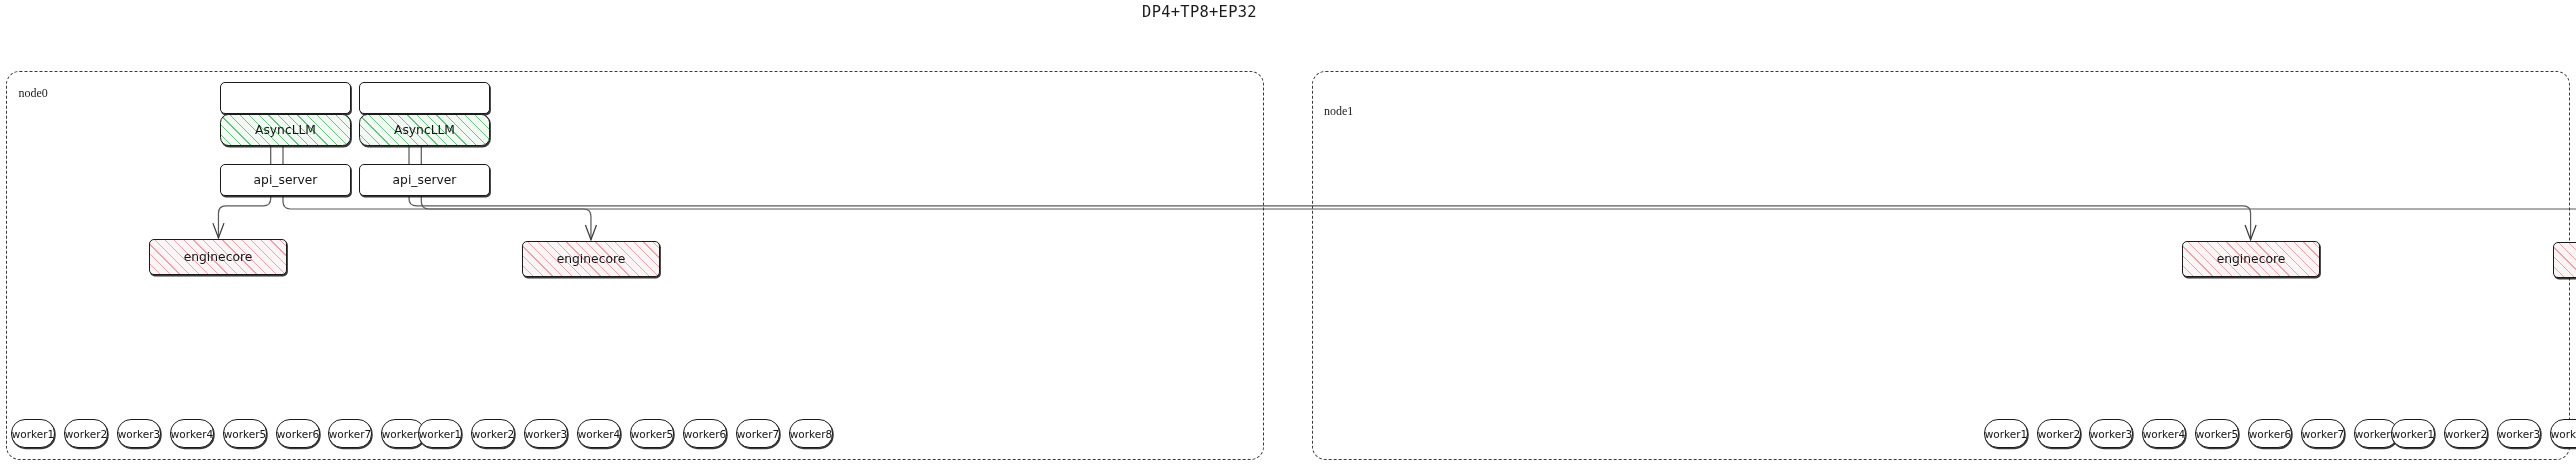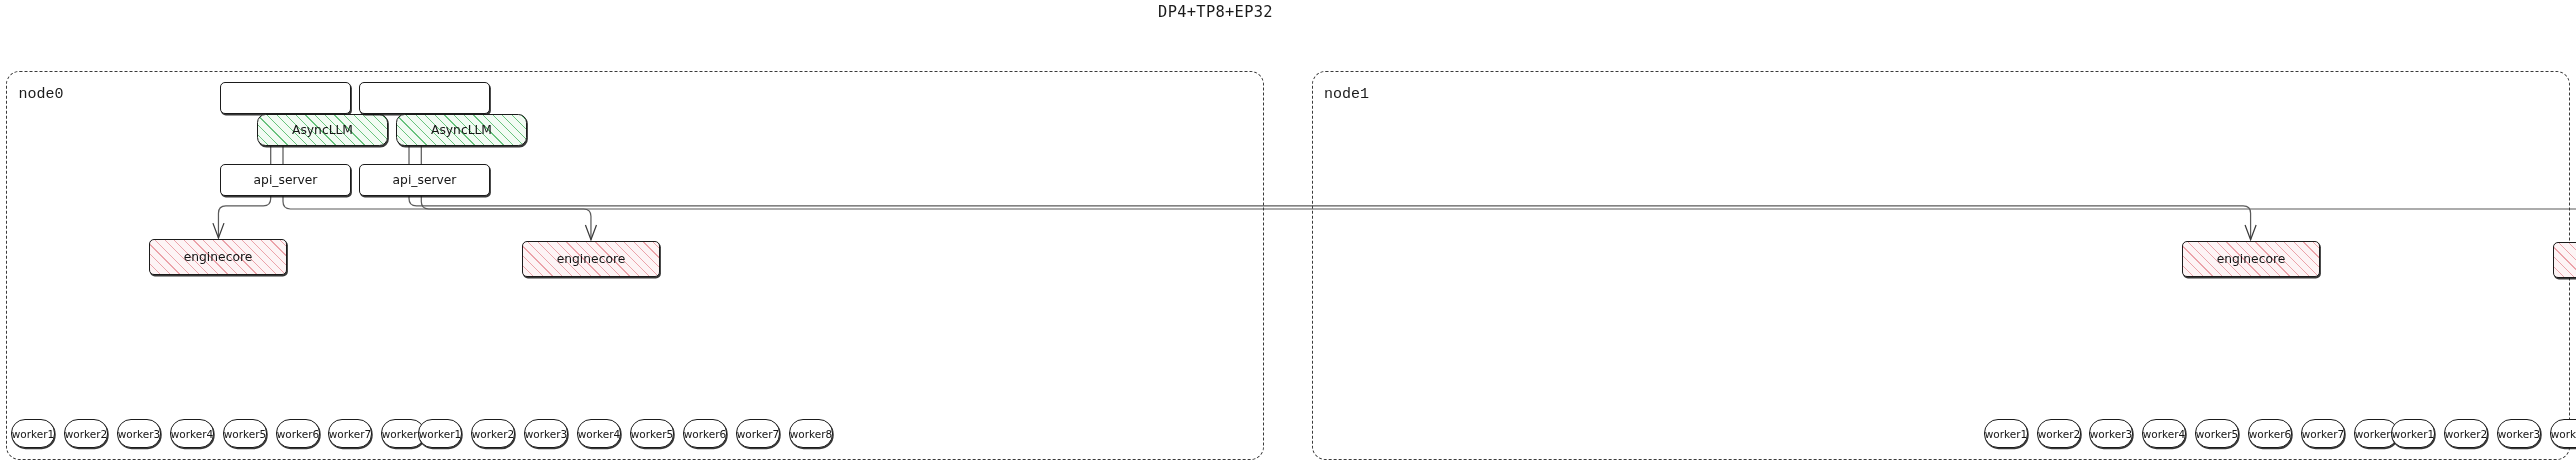--- a/index.html
+++ b/index.html
@@ -14,21 +14,21 @@
     position: relative;
     width: 2576px;
     height: 469px;
     background: #ffffff;
     overflow: hidden;
   }
 
   
   .diagram-title {
     position: absolute;
-    left: 16px;
+    left: 0;
     top: 0;
     width: 2399px;
     text-align: center;
     font-family: "DejaVu Sans Mono", monospace;
     font-size: 15.4px;
     color: #1b1b1b;
     letter-spacing: 0.3px;
     line-height: 24.6px;
     white-space: pre;
   }
@@ -36,22 +36,22 @@
   
   .node-cluster {
     position: absolute;
     border: 1.5px dashed #3a3a3a;
     border-radius: 13.5px;
     box-sizing: border-box;
     background: transparent;
   }
   .node-label {
     position: absolute;
-    font-family: Liberation Mono, monospace;
-    font-size: 15px;
+    font-family: Liberation Serif, serif;
+    font-size: 12px;
     color: #1b1b1b;
     white-space: pre;
   }
 
   
   .nbox {
     position: absolute;
     box-sizing: border-box;
     border: 1.5px solid #1b1b1b;
     border-radius: 7.4px;
@@ -74,21 +74,20 @@
   .nbox.asyncllm {
     font-size: 12.3px;
     border-radius: 8.6px;
     background-color: #f2fbf3;
     background-image: repeating-linear-gradient(
         45deg,
         rgba(58, 176, 86, 0.75) 0px,
         rgba(58, 176, 86, 0.75) 0.9px,
         rgba(255, 255, 255, 0) 0.9px,
         rgba(255, 255, 255, 0) 6.8px);
-    margin-left: 37px;
   }
 
   
   .nbox.enginecore {
     font-size: 12.3px;
     border-radius: 5px;
     background-color: #fdf4f5;
     background-image: repeating-linear-gradient(
         45deg,
         rgba(226, 120, 130, 0.65) 0px,
@@ -163,21 +162,21 @@
       <div class="nbox worker" style="left: 381px; top: 419px; width: 44px; height: 29px;"><span>worker8</span></div>
       <div class="nbox worker" style="left: 418px; top: 419px; width: 44px; height: 29px;"><span>worker1</span></div>
       <div class="nbox worker" style="left: 471px; top: 419px; width: 44px; height: 29px;"><span>worker2</span></div>
       <div class="nbox worker" style="left: 524px; top: 419px; width: 44px; height: 29px;"><span>worker3</span></div>
       <div class="nbox worker" style="left: 577px; top: 419px; width: 44px; height: 29px;"><span>worker4</span></div>
       <div class="nbox worker" style="left: 630px; top: 419px; width: 44px; height: 29px;"><span>worker5</span></div>
       <div class="nbox worker" style="left: 683px; top: 419px; width: 44px; height: 29px;"><span>worker6</span></div>
       <div class="nbox worker" style="left: 736px; top: 419px; width: 44px; height: 29px;"><span>worker7</span></div>
       <div class="nbox worker" style="left: 789px; top: 419px; width: 44px; height: 29px;"><span>worker8</span></div>
       <div class="node-cluster" style="left: 1312px; top: 71px; width: 1258px; height: 389px;"></div>
-      <div class="node-label" style="left: 1324px; top: 86px;">node1</div>
+      <div class="node-label" style="left: 1324px; top: 104px;">node1</div>
       <div class="nbox enginecore" style="left: 2182px; top: 241px; width: 138px; height: 36px;"><span>enginecore</span></div>
       <div class="nbox enginecore" style="left: 2553px; top: 242px; width: 138px; height: 36px;"></div>
       <div class="nbox worker" style="left: 1984px; top: 419px; width: 44px; height: 29px;"><span>worker1</span></div>
       <div class="nbox worker" style="left: 2037px; top: 419px; width: 44px; height: 29px;"><span>worker2</span></div>
       <div class="nbox worker" style="left: 2089px; top: 419px; width: 44px; height: 29px;"><span>worker3</span></div>
       <div class="nbox worker" style="left: 2142px; top: 419px; width: 44px; height: 29px;"><span>worker4</span></div>
       <div class="nbox worker" style="left: 2195px; top: 419px; width: 44px; height: 29px;"><span>worker5</span></div>
       <div class="nbox worker" style="left: 2248px; top: 419px; width: 44px; height: 29px;"><span>worker6</span></div>
       <div class="nbox worker" style="left: 2301px; top: 419px; width: 44px; height: 29px;"><span>worker7</span></div>
       <div class="nbox worker" style="left: 2354px; top: 419px; width: 44px; height: 29px;"><span>worker8</span></div>

